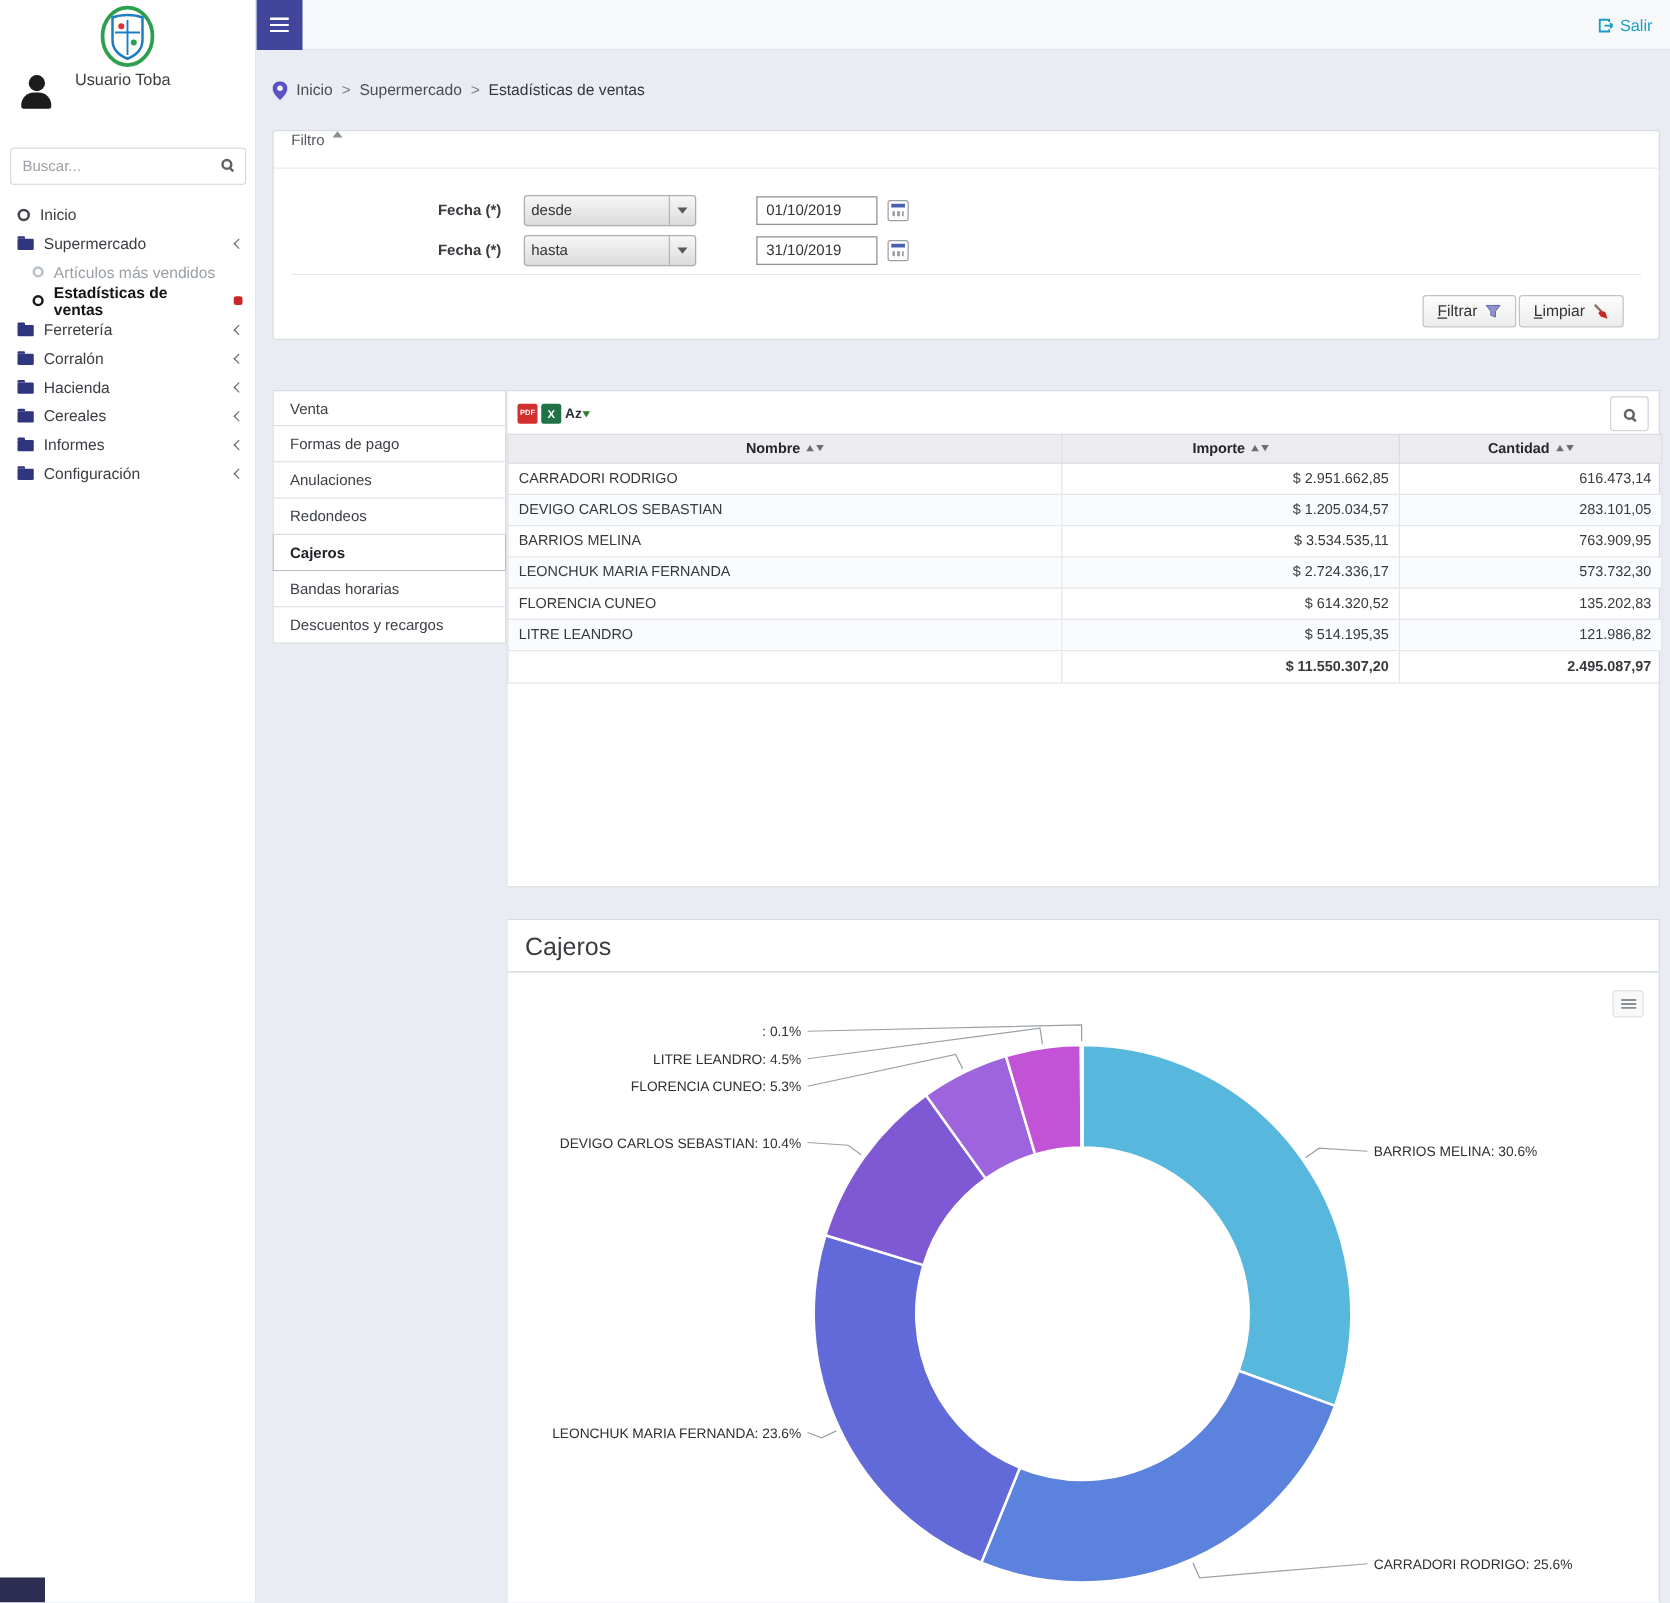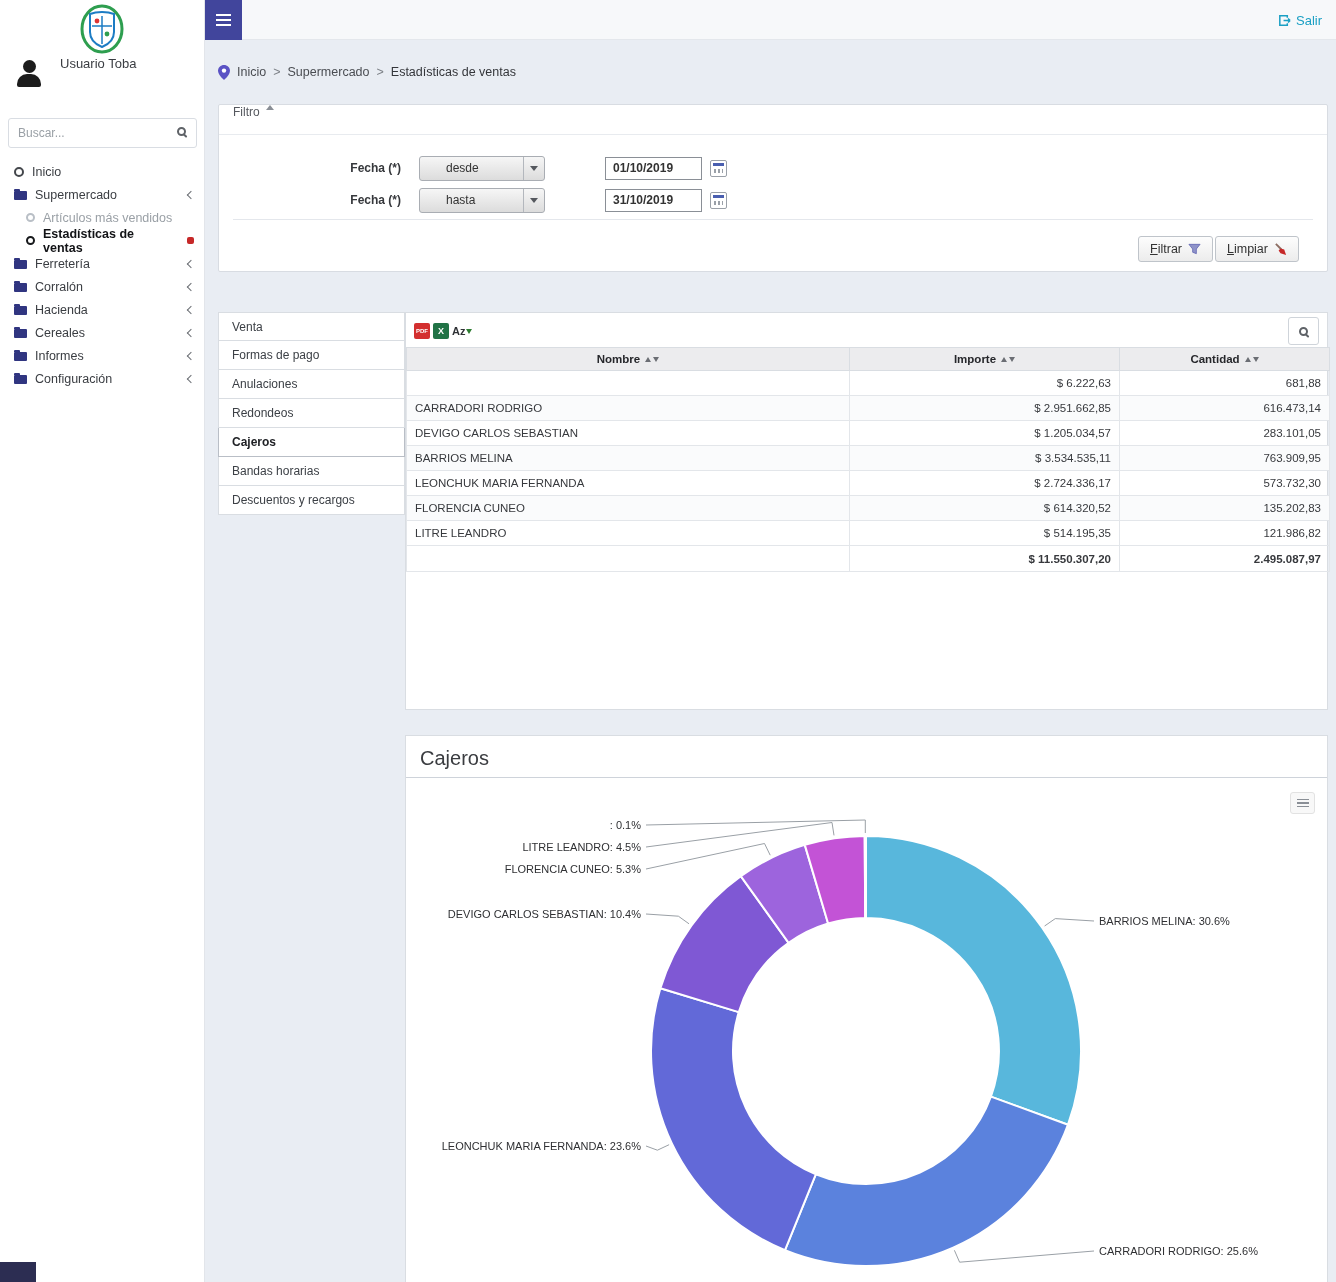--- a/index.html
+++ b/index.html
@@ -47,24 +47,24 @@
   .bc-sep { color:#7c8086; }
   .bc-item { cursor:default; }
   .bc-item.current { color:#34363a; }
 
   
   .filter-card { position:absolute; left:218px; top:104px; width:1110px; height:168px; background:#ffffff; border:1px solid #d8dce2; border-radius:2px; }
   .filter-header { height:30px; display:flex; align-items:flex-start; padding:0 14px; font-size:12px; color:#55585e; border-bottom:1px solid #e8ebef; cursor:pointer; }
   .collapse-arrow { width:0; height:0; border-left:4px solid transparent; border-right:4px solid transparent; border-bottom:5px solid #8a8f96; margin-left:6px; }
   .filter-row { position:absolute; left:0; height:26px; display:flex; align-items:center; }
   .filter-row label { position:absolute; left:0; width:182px; text-align:right; font-size:12px; font-weight:bold; color:#36383c; }
-  .filter-row .select { position:absolute; left:200px; width:126px; height:25px; background:linear-gradient(#f6f6f6,#dcdcdc); border:1px solid #a9adb3; border-radius:3px; display:flex; align-items:center; padding:0 0 0 26px; font-size:12px; color:#333; cursor:pointer; }
+  .filter-row .select { position:absolute; left:200px; width:138px; height:25px; background:linear-gradient(#f6f6f6,#dcdcdc); border:1px solid #a9adb3; border-radius:3px; display:flex; align-items:center; padding:0 0 0 5px; font-size:12px; color:#333; cursor:pointer; }
   .sel-arrow-wrap { margin-left:auto; height:100%; padding:0 6px; border-left:1px solid #b3b7bd; display:flex; align-items:center; }
   .sel-arrow { width:0; height:0; border-left:4px solid transparent; border-right:4px solid transparent; border-top:5px solid #55585e; }
-  .date-input { position:absolute; left:386px; width:97px; height:23px; border:1px solid #8a8f96; font-size:12px; color:#333; padding:0 7px; font-family:inherit;font-weight:bold; }
+  .date-input { position:absolute; left:386px; width:97px; height:23px; border:1px solid #8a8f96; font-size:12px; color:#333; padding:0 7px; font-family:inherit; }
   .cal-btn { position:absolute; left:491px; width:17px; height:17px; background:#fff; border:1px solid #9aa0a8; border-radius:2px; cursor:pointer; }
   .cal-btn::before { content:''; position:absolute; top:2px; left:2px; right:2px; height:3px; background:#4a5fb0; }
   .cal-btn::after { content:''; position:absolute; left:3px; right:3px; top:8px; bottom:3px; background:repeating-linear-gradient(90deg,#9aa0a8 0 2px, transparent 2px 4px); }
   .filter-divider { position:absolute; left:14px; right:14px; top:114px; border-top:1px solid #e4e7ec; }
   .filter-buttons { position:absolute; right:28px; top:131px; display:flex; gap:2px; }
   .f-btn { height:26px; display:inline-flex; align-items:center; gap:6px; background:linear-gradient(#fdfdfd,#ececec); border:1px solid #bfc4ca; border-radius:3px; padding:0 11px; font-size:12.5px; color:#333; font-family:inherit; cursor:pointer; }
   .btn-label { display:inline-block; }
   .btn-label::first-letter { text-decoration:underline; }
 
   
@@ -313,25 +313,20 @@
                 <span class="t-up"></span>
                 <span class="t-dn"></span>
               </span></th>
             <th><span>Cantidad</span><span class="sorts">
                 <span class="t-up"></span>
                 <span class="t-dn"></span>
               </span></th>
           </tr>
         </thead>
         <tbody>
-          <tr>
-            <td class="name">&nbsp;</td>
-            <td class="num">$ 6.222,63</td>
-            <td class="num">681,88</td>
-          </tr>
           <tr>
             <td class="name">CARRADORI RODRIGO</td>
             <td class="num">$ 2.951.662,85</td>
             <td class="num">616.473,14</td>
           </tr>
           <tr>
             <td class="name">DEVIGO CARLOS SEBASTIAN</td>
             <td class="num">$ 1.205.034,57</td>
             <td class="num">283.101,05</td>
           </tr>

